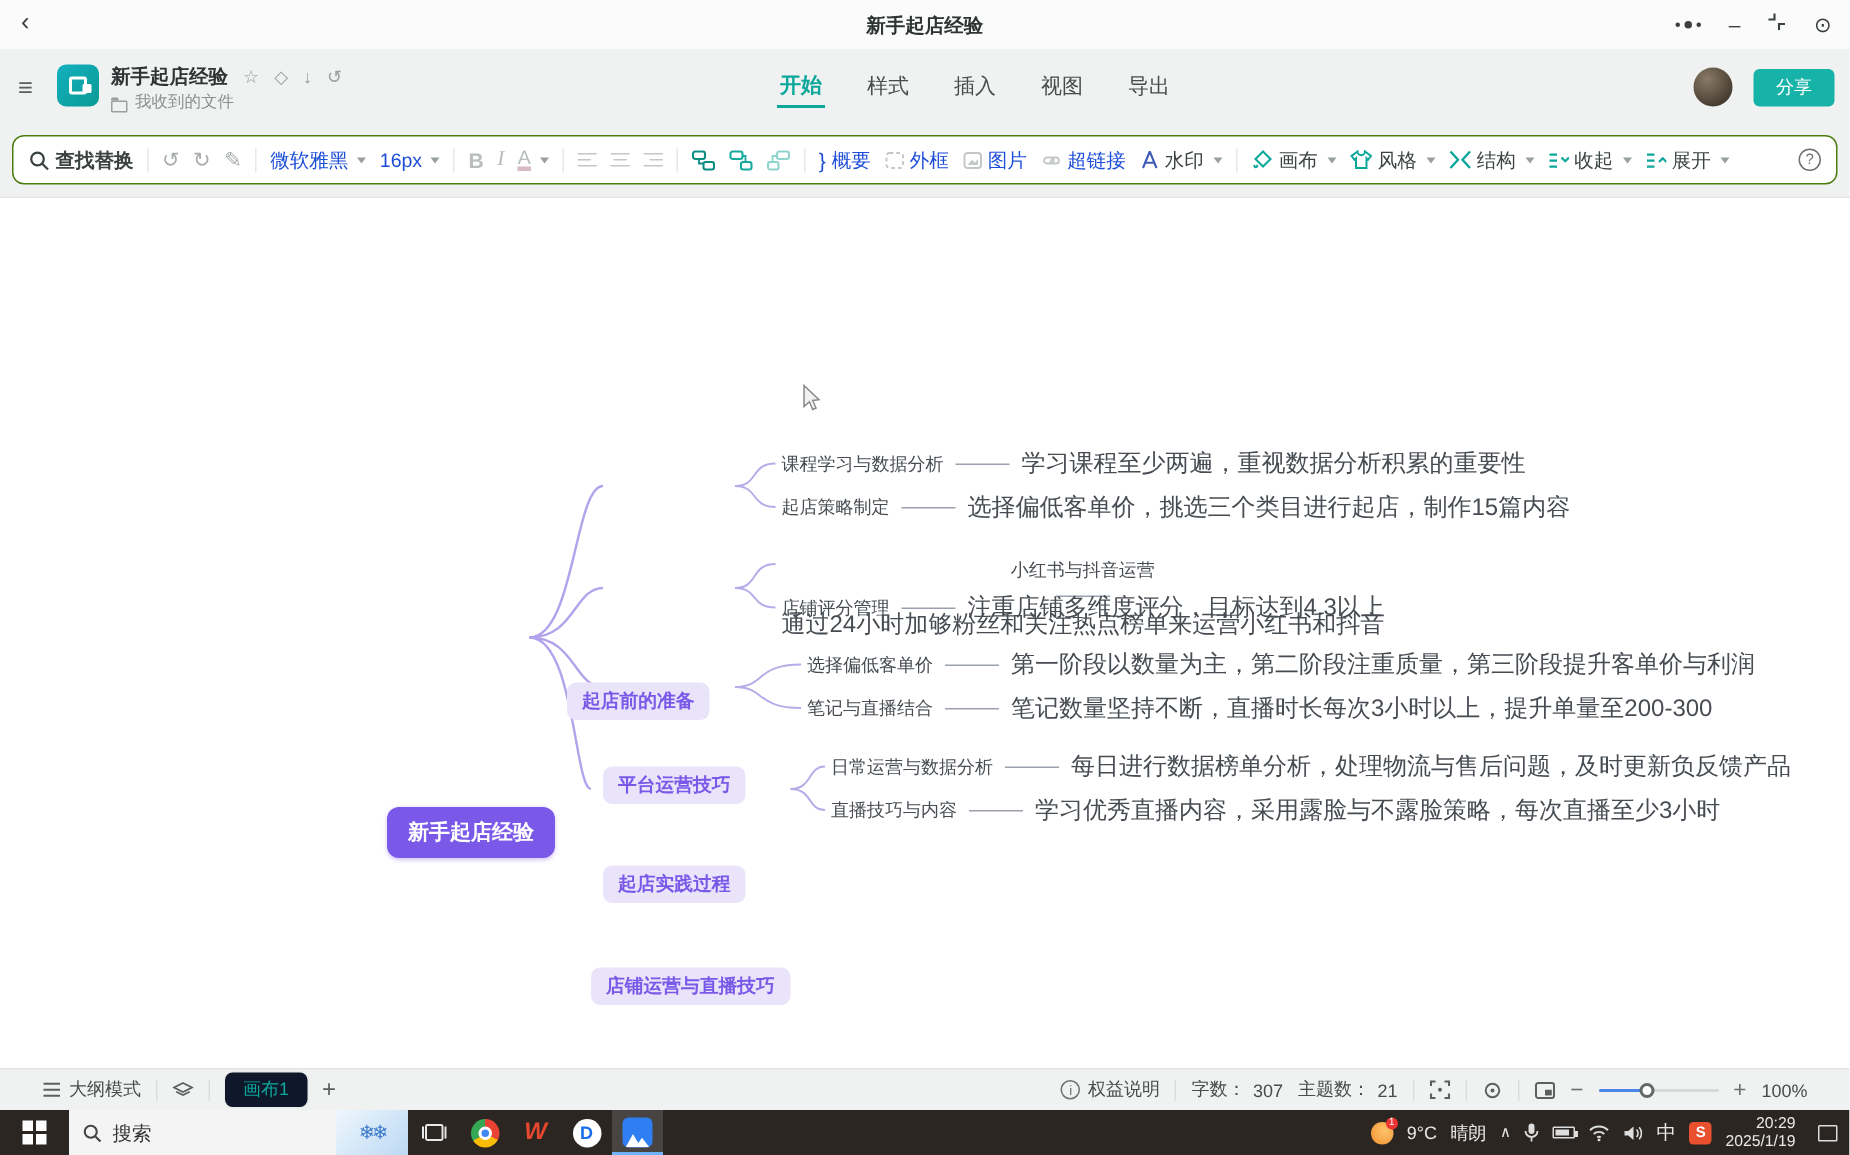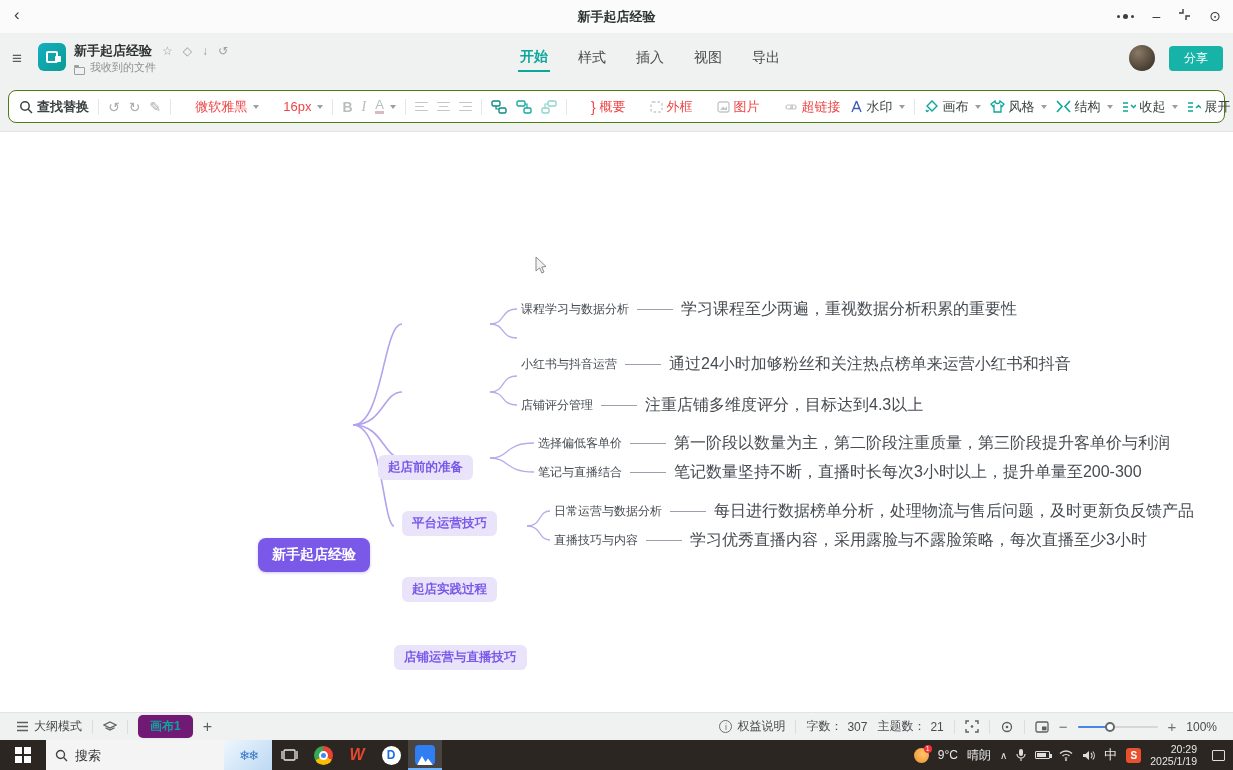--- a/index.html
+++ b/index.html
@@ -31,21 +31,21 @@
   .tabs { position:absolute; left:518px; top:0; height:50px; display:flex; gap:26px; align-items:center; }
   .tab { font-size:14px; color:#474c4c; cursor:pointer; padding:4px 2px; }
   .tab.active { color:#0ba79b; font-weight:bold; border-bottom:2px solid #0ba79b; }
   .avatar { position:absolute; right:78px; top:12px; width:26px; height:26px; border-radius:50%; background:radial-gradient(circle at 35% 30%,#8a7a66,#4a3f33 70%,#2c261f); cursor:pointer; }
   .share-btn { position:absolute; right:10px; top:13px; background:#17b3a8; color:#fff; font-size:12px; padding:4px 15px; border-radius:4px; cursor:pointer; }
 
   
   .toolbar { position:absolute; left:8px; top:90px; width:1217px; height:33px; background:#fff; border:1px solid #4d7c0f; border-radius:8px; display:flex; align-items:center; padding:0 10px; gap:9px; font-size:13px; color:#3c4242; white-space:nowrap; }
   .tsep { width:1px; height:16px; background:#e6e8e8; flex:0 0 auto; }
   .titem { display:flex; align-items:center; gap:4px; cursor:pointer; flex:0 0 auto; }
-  .titem.dis { color:#ef4444; cursor:default;margin-left:15px; }
+  .titem.dis { color:#1d4ed8; cursor:default; }
   .titem svg { display:block; }
   .chev { width:0; height:0; border-left:3.5px solid transparent; border-right:3.5px solid transparent; border-top:4px solid #9aa0a0; margin-left:2px; }
   .glyph { font-size:14px; color:#a9adad; }
   .bold-b { font-weight:bold; font-size:14px; color:#b9bdbd; }
   .ital-i { font-style:italic; font-size:14px; font-family:"Liberation Serif",serif; color:#b9bdbd; }
   .a-color { font-size:13px; color:#b9bdbd; border-bottom:3px solid #d8b9c4; line-height:12px; }
   .align-ic { display:inline-block; width:13px; }
   .align-ic i { display:block; height:1.5px; background:#c3c7c7; margin:2.5px 0; border-radius:1px; }
   .align-ic.l i:nth-child(2){ width:70%; } .align-ic.c i:nth-child(2){ width:70%; margin-left:15%; } .align-ic.r i:nth-child(2){ width:70%; margin-left:30%; }
   .help-circ { width:15px; height:15px; border:1.3px solid #6b7070; border-radius:50%; font-size:10px; display:flex; align-items:center; justify-content:center; color:#6b7070; margin-left:auto; cursor:pointer; }
@@ -55,23 +55,23 @@
   .mm-root { position:absolute; background:#7a59e8; color:#fff; font-size:14px; font-weight:bold; padding:8px 14px; border-radius:8px; cursor:pointer; box-shadow:0 1px 3px rgba(122,89,232,.35); }
   .mm-branch { position:absolute; background:#eae4fb; color:#7a59e8; font-size:12.5px; font-weight:bold; padding:4px 10px; border-radius:6px; cursor:pointer; }
   .mm-row { position:absolute; height:20px; display:flex; align-items:center; gap:8px; }
   .mm-topic { font-size:12px; color:#474c52; cursor:pointer; }
   .mm-dash { width:36px; height:1px; background:#9aa1ac; flex:0 0 auto; }
   .mm-detail { font-size:16px; color:#474c52; cursor:pointer; }
   svg.links { position:absolute; left:0; top:0; pointer-events:none; }
   .cursor { position:absolute; left:535px; top:124px; pointer-events:none; }
 
   
-  .statusbar { position:absolute; left:0; top:712px; width:1233px; height:28px; background:#f0f1f1; border-top:1px solid #e2e4e4; display:flex; align-items:center; font-size:12px; color:#474c4c; padding:0 16px; gap:10px; }
+  .statusbar { position:absolute; left:0; top:712px; width:1233px; height:28px; background:#f0f1f1; border-top:1px solid #e2e4e4; display:flex; align-items:center; font-size:12px; color:#474c4c; padding:0 28px; gap:10px; }
   .sb-sep { width:1px; height:14px; background:#dcdede; }
-  .canvas-pill { background:#701a75; color:#0ba79b; font-weight:bold; padding:3px 12px; border-radius:5px; cursor:pointer; box-shadow:0 0 2px rgba(0,0,0,.08); }
+  .canvas-pill { background:#0f172a; color:#0ba79b; font-weight:normal; padding:3px 12px; border-radius:5px; cursor:pointer; box-shadow:0 0 2px rgba(0,0,0,.08); }
   .sb-item { display:flex; align-items:center; gap:5px; cursor:pointer; }
   .info-circ { width:13px; height:13px; border:1.2px solid #6b7070; border-radius:50%; font-size:9px; display:flex; align-items:center; justify-content:center; color:#6b7070; }
   .zoom-track { width:80px; height:2px; background:#d6d8d8; position:relative; border-radius:2px; cursor:pointer; }
   .zoom-fill { position:absolute; left:0; top:0; height:2px; width:30px; background:#4a86e8; border-radius:2px; }
   .zoom-knob { position:absolute; left:27px; top:-4px; width:10px; height:10px; border-radius:50%; background:#fff; border:2.5px solid #636868; }
   .pm { font-size:15px; color:#6b7070; cursor:pointer; line-height:10px; }
 
   
   .taskbar { position:absolute; left:0; top:740px; width:1233px; height:30px; background:#2b2622; display:flex; align-items:stretch; color:#e8e8e8; }
   .tb-start { width:46px; display:flex; align-items:center; justify-content:center; cursor:pointer; }
@@ -325,21 +325,26 @@
   <div class="mm-branch" style="left:378px; top:311px;margin-top:12px;">起店前的准备</div>
   <div class="mm-branch" style="left:402px; top:379px;">平台运营技巧</div>
   <div class="mm-branch" style="left:402px; top:445px;">起店实践过程</div>
   <div class="mm-branch" style="left:394px; top:513px;">店铺运营与直播技巧</div>
 
   <div class="mm-row" style="left:521px; top:167px;">
     <span class="mm-topic">课程学习与数据分析</span>
     <span class="mm-dash"></span>
     <span class="mm-detail">学习课程至少两遍，重视数据分析积累的重要性</span>
   </div>
-  <div class="mm-row" style="left:521px; top:222px;">
+  <div class="mm-row" style="left:521px; top:196px;">
+    <span class="mm-topic">起店策略制定</span>
+    <span class="mm-dash"></span>
+    <span class="mm-detail">选择偏低客单价，挑选三个类目进行起店，制作15篇内容</span>
+  </div>
+  <div class="mm-row" style="left:521px; top:240px;flex-direction:column;">
     <span class="mm-topic">小红书与抖音运营</span>
     <span class="mm-dash"></span>
     <span class="mm-detail">通过24小时加够粉丝和关注热点榜单来运营小红书和抖音</span>
   </div>
   <div class="mm-row" style="left:521px; top:263px;">
     <span class="mm-topic">店铺评分管理</span>
     <span class="mm-dash"></span>
     <span class="mm-detail">注重店铺多维度评分，目标达到4.3以上</span>
   </div>
   <div class="mm-row" style="left:538px; top:301px;">

